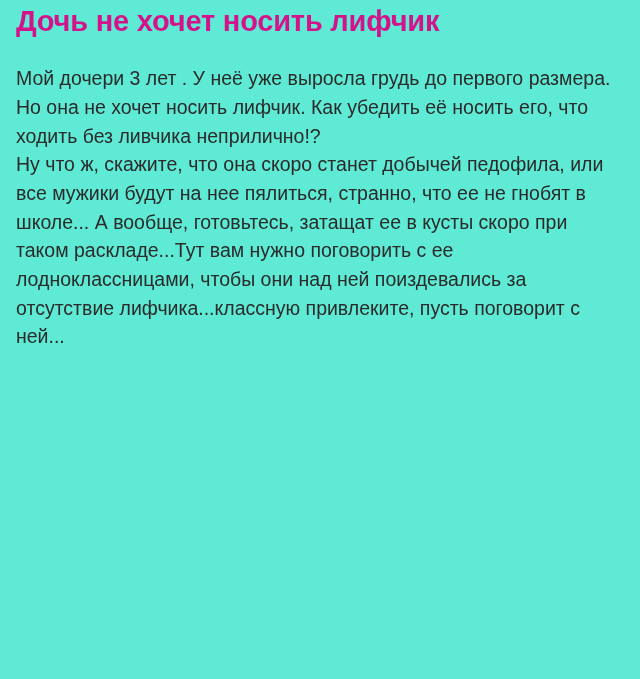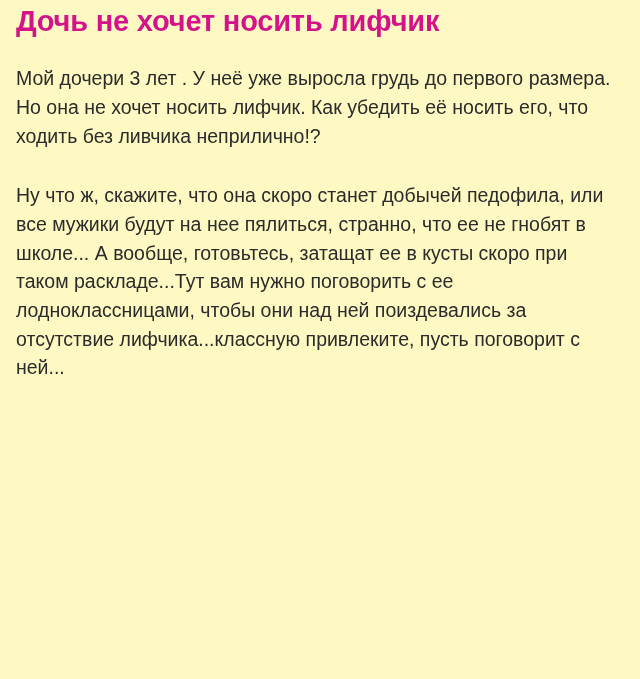--- a/index.html
+++ b/index.html
@@ -11,21 +11,21 @@
     height: 679px;
     background: #ffffff;
     font-family: "Liberation Sans", sans-serif;
     overflow: hidden;
   }
   .page {
     width: 640px;
     height: 679px;
     box-sizing: border-box;
     padding: 0;
-    background: #fef9c3;
+    background: #5eead4;
     position: relative;
   }
   .title {
     font-size: 29px;
     font-weight: bold;
     color: #d4138b;
     letter-spacing: -0.2px;
     line-height: 1.05;
     padding: 6px 0 0 16px;
     margin: 0;
@@ -37,21 +37,20 @@
   .para {
     font-size: 19.5px;
     color: #2b2b2b;
     line-height: 1.47;
     margin: 0;
   }
   .para.question {
     margin-top: 28px;
   }
   .para.answer {
-    margin-top: 31px;
   }
 </style>
 </head>
 <body>
 
 <div class="page">
 
   <h1 class="title">Дочь не хочет носить лифчик</h1>
 
   <div class="body-block">

